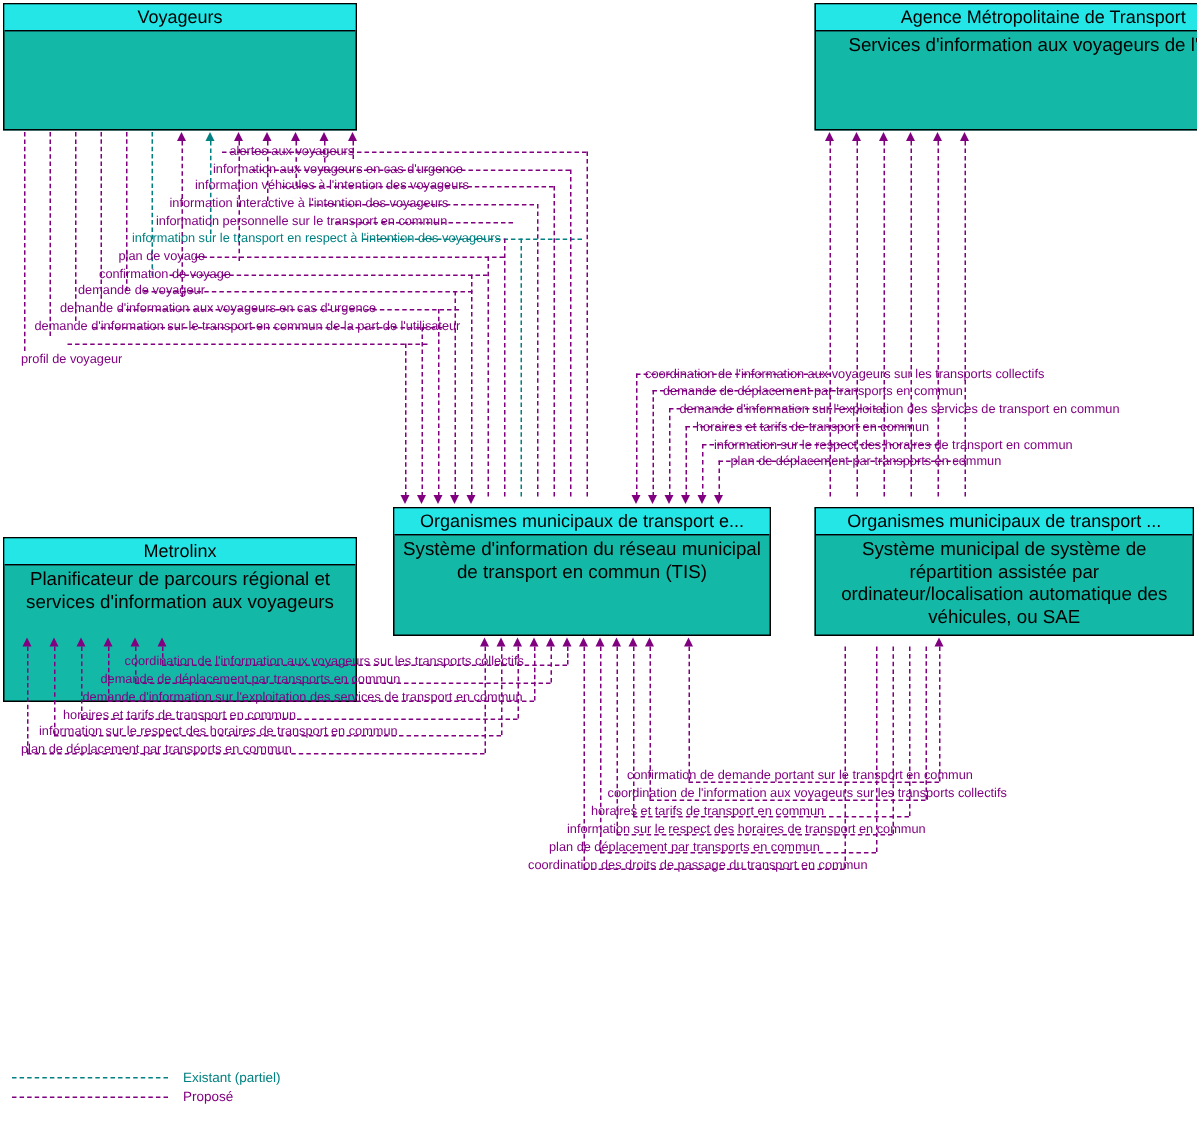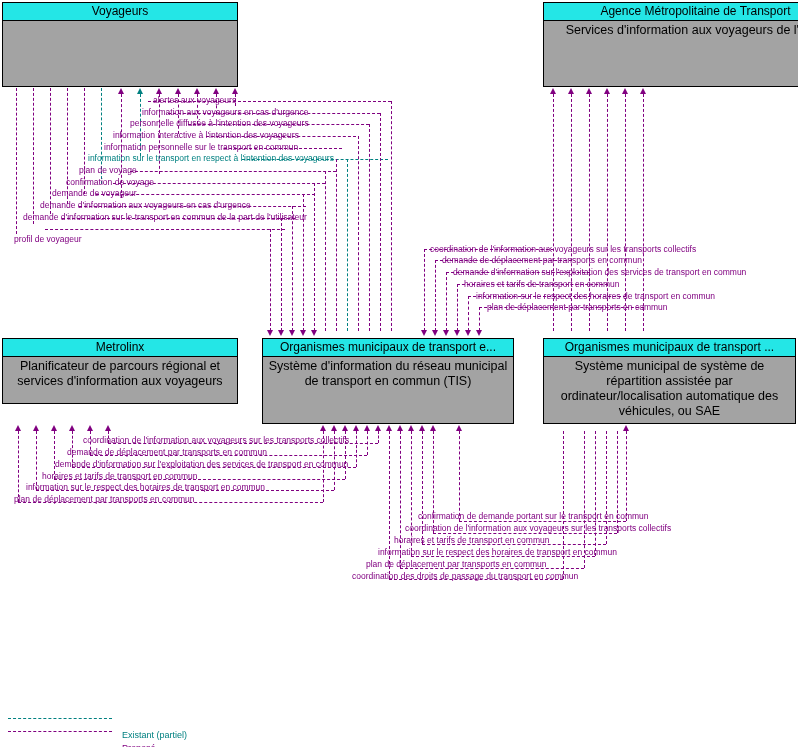--- a/index.html
+++ b/index.html
@@ -7,21 +7,21 @@
     width:798px;height:747px;
     background:#ffffff;
     font-family:"Liberation Sans", sans-serif;
     position:relative;
     overflow:hidden;
   }
   
   .node{
     position:absolute;
     border:1px solid #000000;
-    background:#a3a3a3;
+    background:#14b8a6;
     box-sizing:border-box;
   }
   .node-title{
     background:#24e6e6;
     border-bottom:1px solid #000000;
     text-align:center;
     font-size:12px;
     line-height:14px;
     color:#000000;
     white-space:nowrap;
@@ -79,37 +79,36 @@
   .legend-row{ position:relative; height:13px; }
   .legend-line{
     position:absolute; left:0; top:6px; width:104px; height:0;
     border-top:1.5px dashed #008080;
   }
   .legend-row.proposed .legend-line{ border-top-color:#800080; }
   .legend-text{
     position:absolute; left:114px; top:0;
     font-size:9px; line-height:13px; color:#008080;
     white-space:nowrap;
-    margin-top:17px;
   }
   .legend-row.proposed .legend-text{ color:#800080; }
 </style>
 </head>
 <body>
 
 <div class="node" id="node-voyageurs" style="left:2px;top:2px;width:236px;height:85px;">
   <div class="node-title">Voyageurs</div>
 </div>
 
 <div class="node" id="node-amt" style="left:543px;top:2px;width:305px;height:85px;">
   <div class="node-title">Agence Métropolitaine de Transport</div>
   <div class="node-body">Services d'information aux voyageurs de l'AMT</div>
 </div>
 
-<div class="node" id="node-metrolinx" style="left:2px;top:338px;width:236px;height:66px;">
+<div class="node" id="node-metrolinx" style="left:2px;top:358px;width:236px;height:110px;">
   <div class="node-title">Metrolinx</div>
   <div class="node-body">Planificateur de parcours régional et services d'information aux voyageurs</div>
 </div>
 
 <div class="node" id="node-tis" style="left:262px;top:338px;width:252px;height:86px;">
   <div class="node-title">Organismes municipaux de transport e...</div>
   <div class="node-body">Système d'information du réseau municipal de transport en commun (TIS)</div>
 </div>
 
 <div class="node" id="node-sae" style="left:543px;top:338px;width:253px;height:86px;">
@@ -168,21 +167,21 @@
 <div class="vline" style="left:391px;top:101px;height:230px;"></div>
 
 <div class="arrow down" style="left:267px;top:330px;"></div>
 <div class="arrow down" style="left:278px;top:330px;"></div>
 <div class="arrow down" style="left:289px;top:330px;"></div>
 <div class="arrow down" style="left:300px;top:330px;"></div>
 <div class="arrow down" style="left:311px;top:330px;"></div>
 
 <div class="flow-label" style="left:153px;top:95px;">alertes aux voyageurs</div>
 <div class="flow-label" style="left:142px;top:107px;">information aux voyageurs en cas d'urgence</div>
-<div class="flow-label" style="left:130px;top:118px;">personnelle diffusée à l'intention des voyageurs</div>
+<div class="flow-label" style="left:130px;top:118px;">information véhicules à l'intention des voyageurs</div>
 <div class="flow-label" style="left:113px;top:130px;">information interactive à l'intention des voyageurs</div>
 <div class="flow-label" style="left:104px;top:142px;">information personnelle sur le transport en commun</div>
 <div class="flow-label existant" style="left:88px;top:153px;">information sur le transport en respect à l'intention des voyageurs</div>
 <div class="flow-label" style="left:79px;top:165px;">plan de voyage</div>
 <div class="flow-label" style="left:66px;top:177px;">confirmation de voyage</div>
 <div class="flow-label" style="left:52px;top:188px;">demande de voyageur</div>
 <div class="flow-label" style="left:40px;top:200px;">demande d'information aux voyageurs en cas d'urgence</div>
 <div class="flow-label" style="left:23px;top:212px;">demande d'information sur le transport en commun de la part de l'utilisateur</div>
 <div class="flow-label" style="left:14px;top:234px;">profil de voyageur</div>
 

